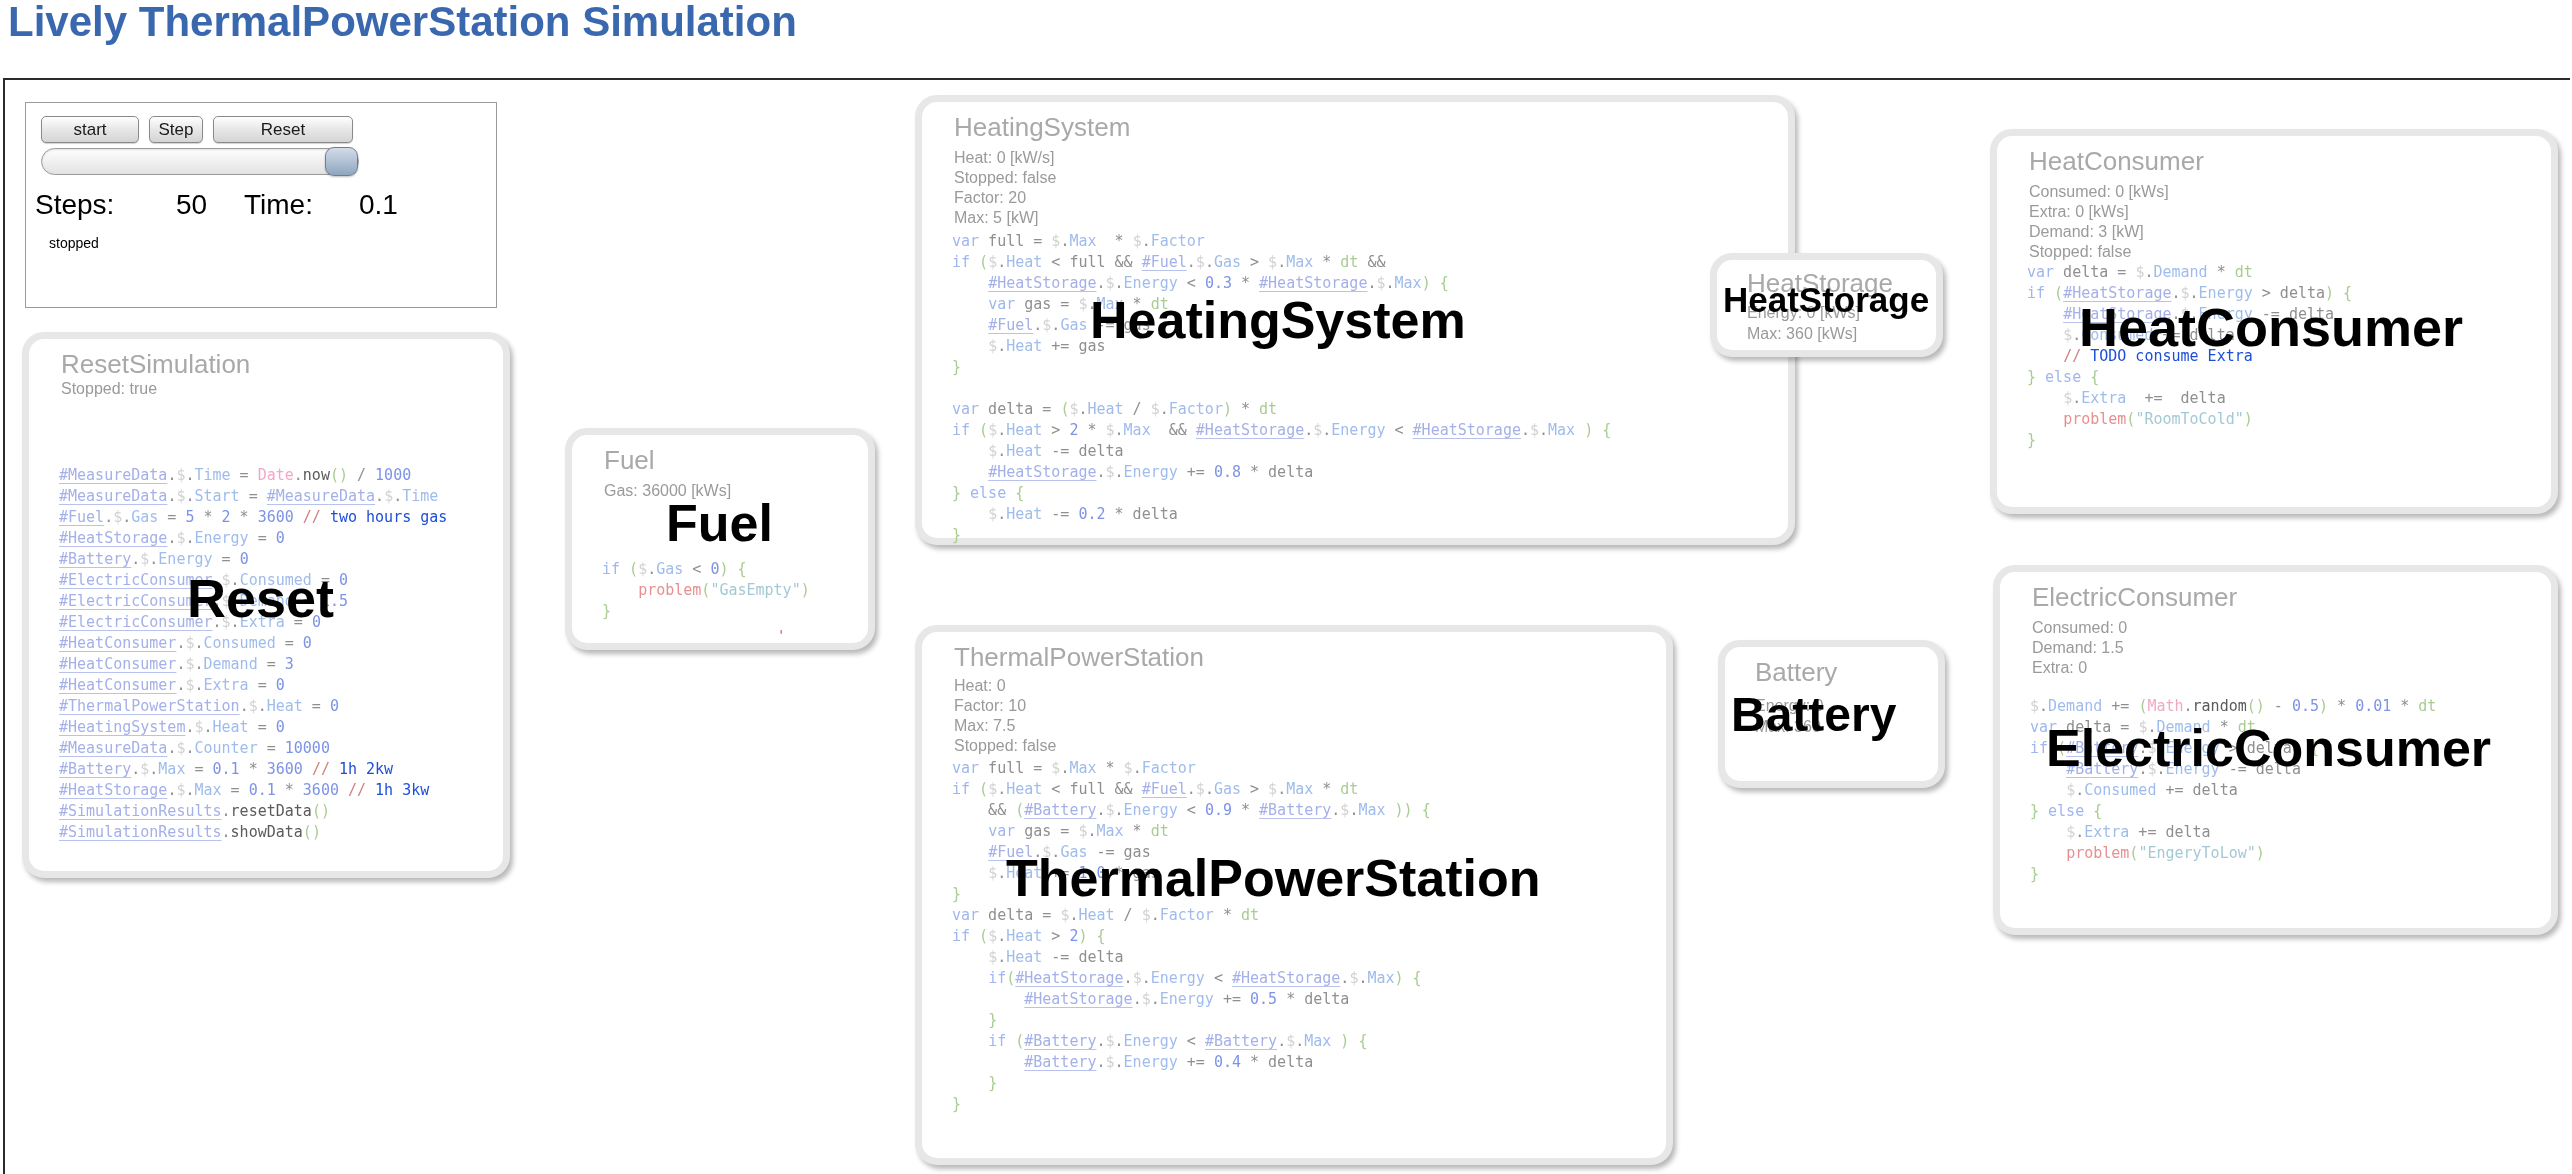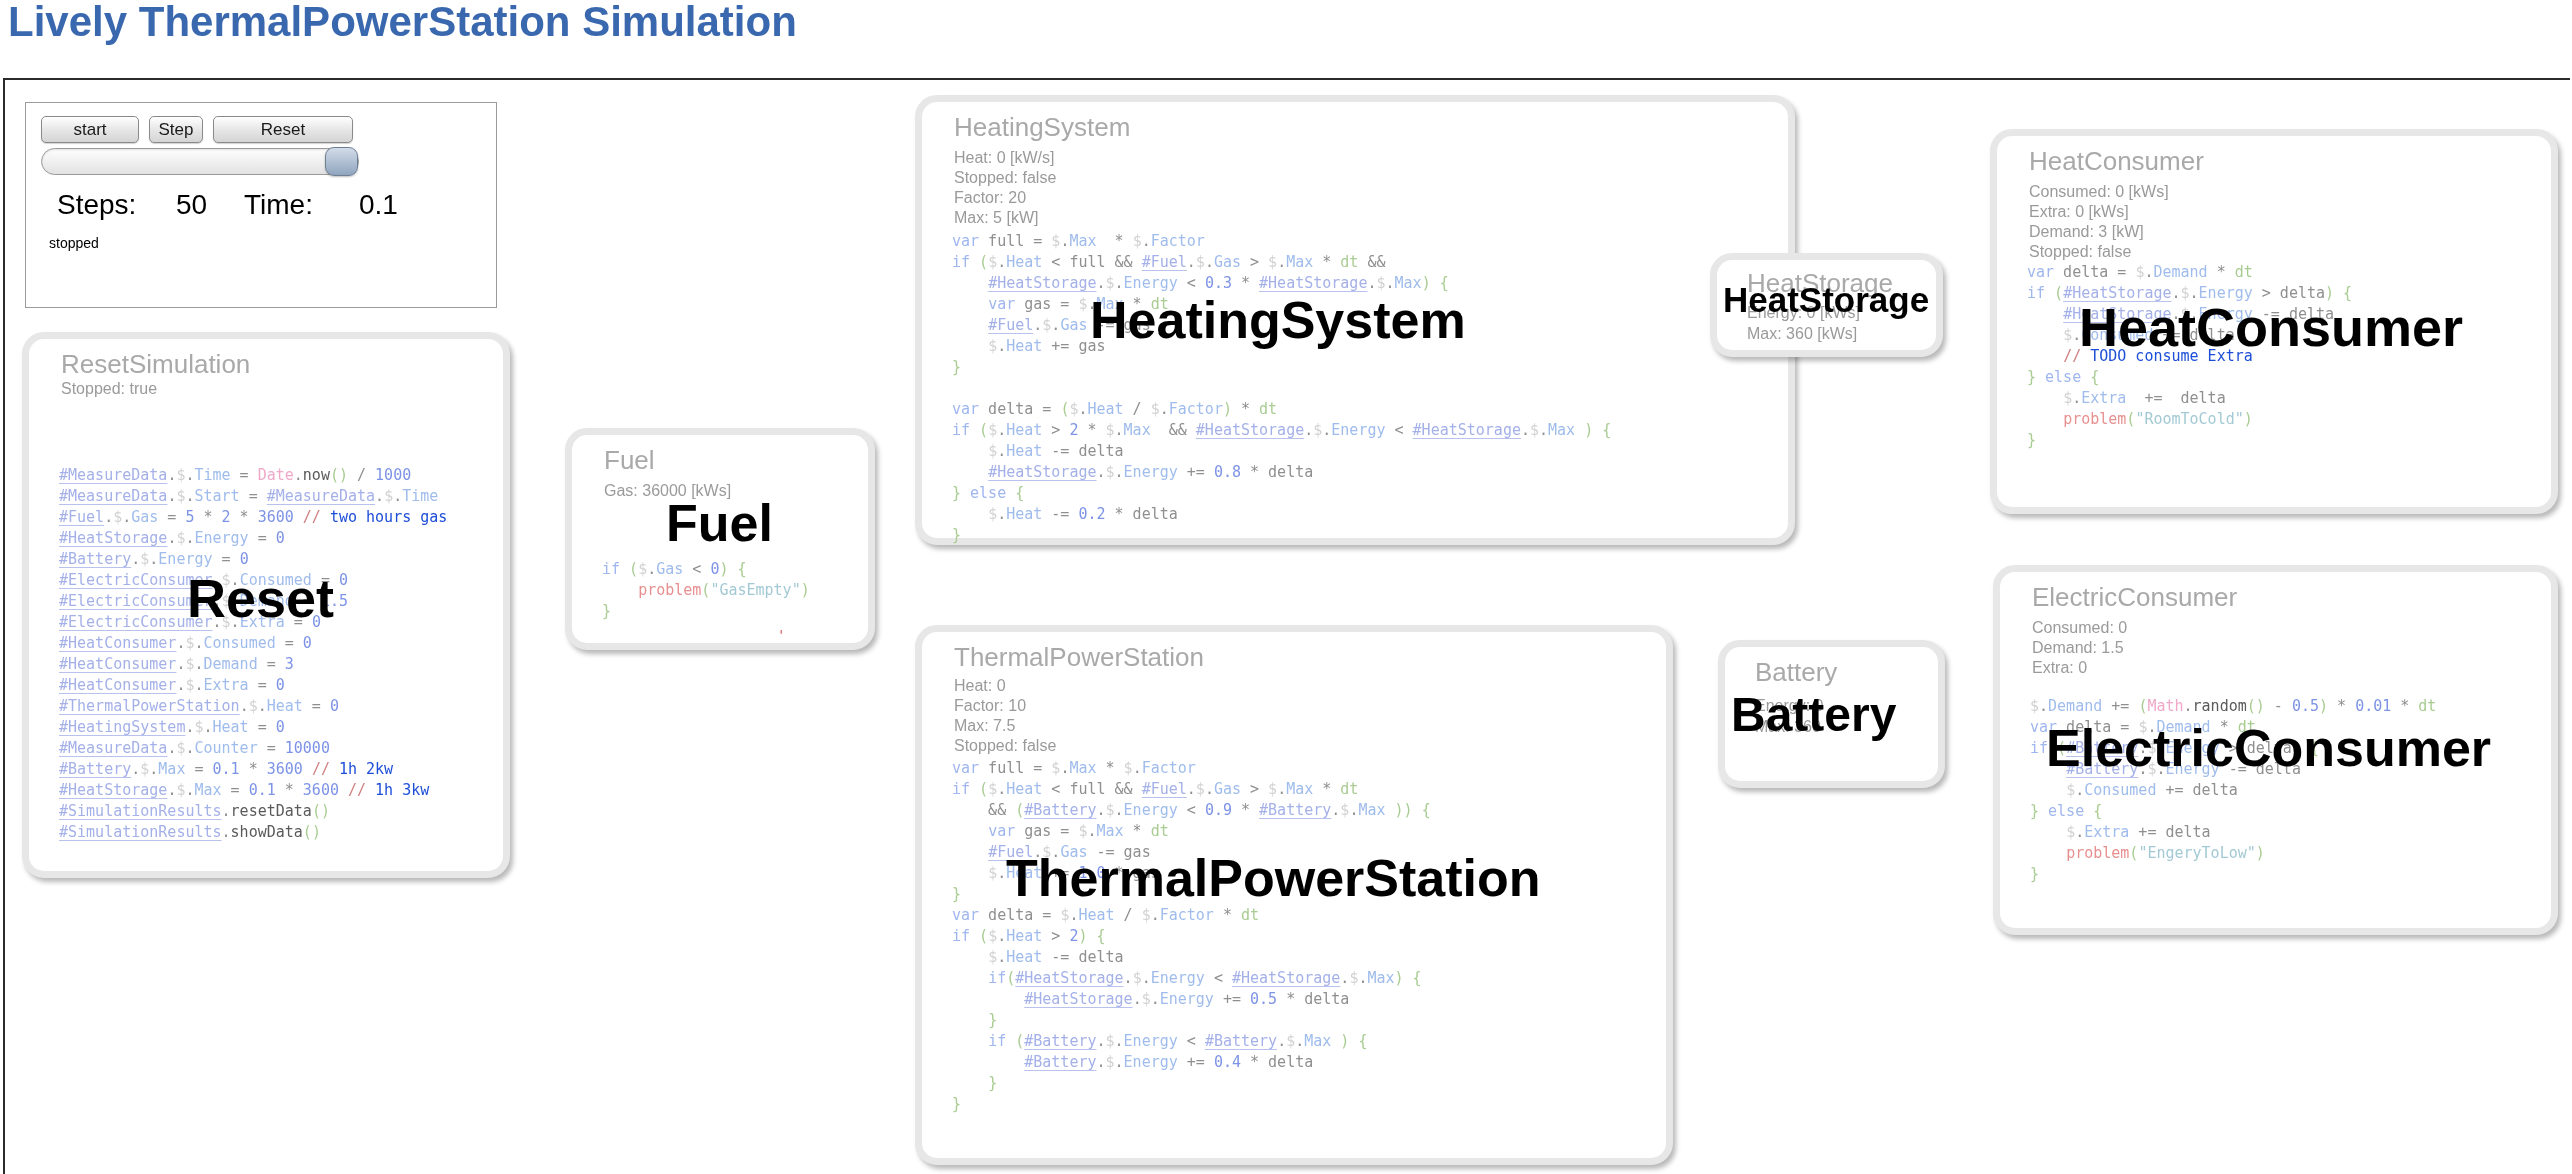--- a/index.html
+++ b/index.html
@@ -26,21 +26,21 @@
   #btn-step{width:54px;}
   #btn-reset{width:140px;}
   #slider{position:absolute;left:15px;top:45px;width:318px;height:27px;border-radius:14px;
     border:1px solid #9a9a9a;background:linear-gradient(#fefefe,#e2e2e2);
     box-shadow:inset 0 1px 2px rgba(0,0,0,0.12);}
   #slider-handle{position:absolute;left:283px;top:-2px;width:33px;height:29px;border-radius:9px;
     border:1px solid #6f7f93;background:linear-gradient(#d3dce8,#8fa5bf);
     box-shadow:0 1px 2px rgba(0,0,0,0.25);}
   .steps-row{position:absolute;left:0;top:86px;width:100%;height:34px;font-size:28px;color:#000;}
   .steps-row span{position:absolute;white-space:nowrap;}
-  #steps-label{left:31px;} #steps-value{left:150px;} #time-label{left:218px;text-align:right;} #time-value{left:333px;}
+  #steps-label{left:9px;} #steps-value{left:150px;} #time-label{left:218px;text-align:right;} #time-value{left:333px;}
   #status{position:absolute;left:23px;top:132px;font-size:14px;color:#000;}
 
   
   .simbox{position:absolute;background:#fff;border:7px solid #e7e7e7;border-radius:22px;
     box-shadow:3px 4px 5px rgba(0,0,0,0.28);}
   .boxtitle{position:absolute;left:32px;top:10px;font-size:26px;color:#a9a9a9;white-space:nowrap;}
   .stats{position:absolute;left:32px;top:46px;font-size:16px;line-height:20px;color:#9a9a9a;}
   .code{position:absolute;left:30px;top:128px;font-family:"DejaVu Sans Mono",monospace;
     font-size:15px;line-height:21px;white-space:pre;color:#8f8f8f;}
   .overlay{position:absolute;font-weight:bold;color:#000;white-space:nowrap;

